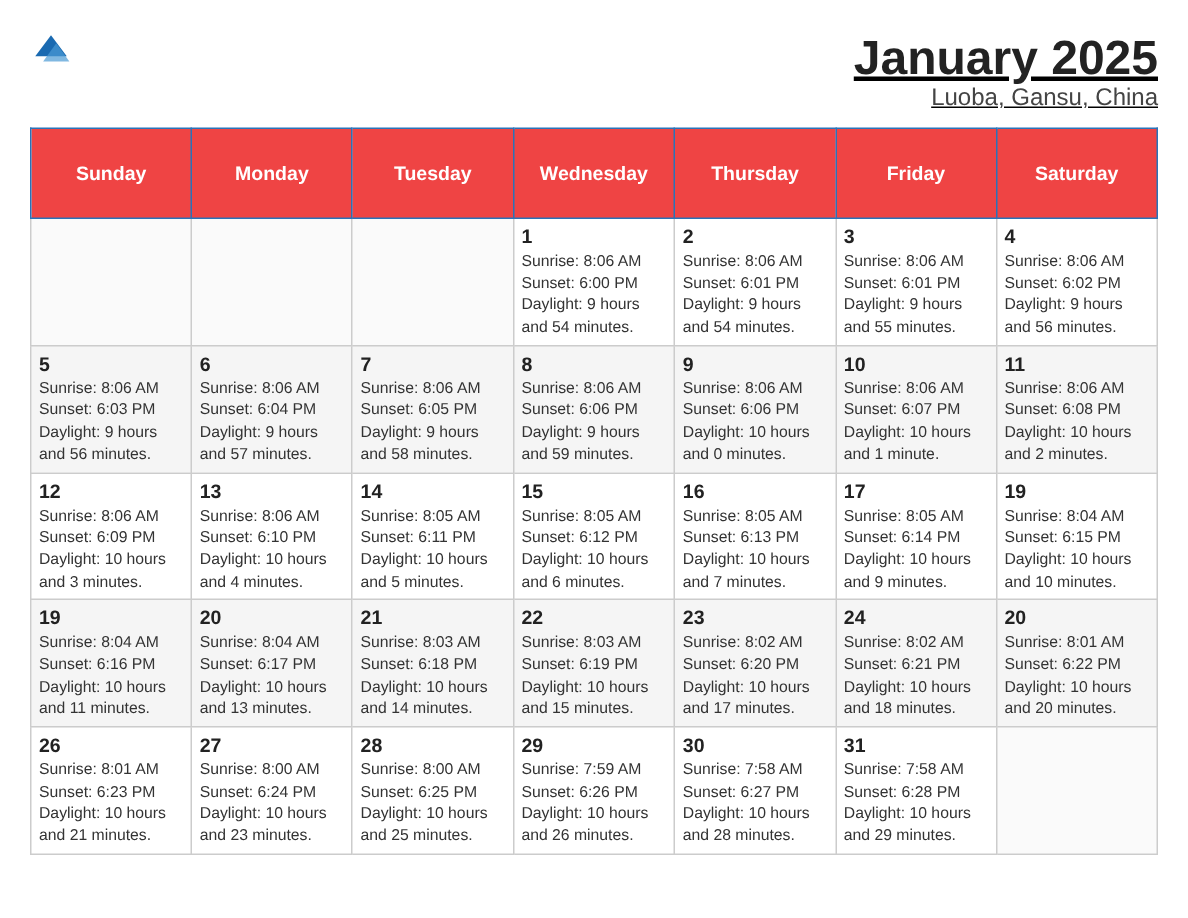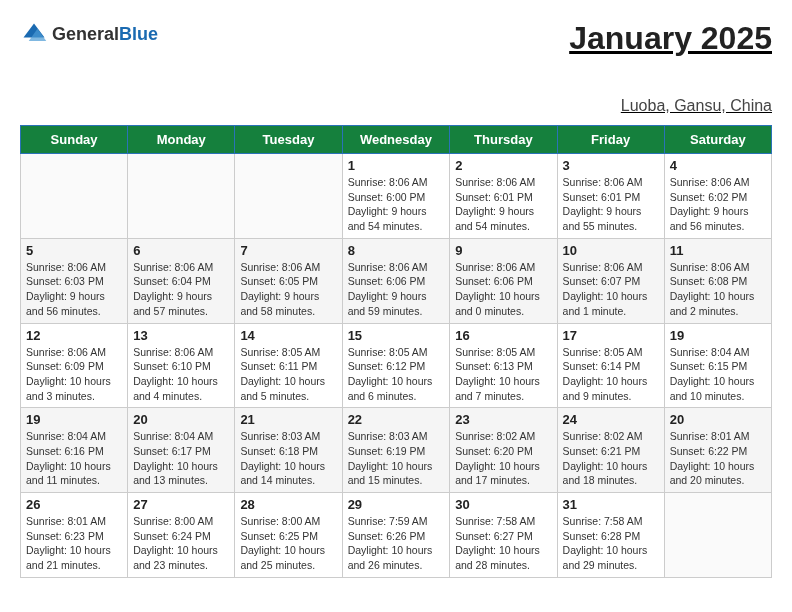--- a/index.html
+++ b/index.html
@@ -30,33 +30,32 @@
       text-decoration: underline;
     }
     .month-title {
       font-size: 32px;
       font-weight: bold;
       color: #222;
     }
     .location-title {
       font-size: 16px;
       color: #444;
-      margin-top: 40px;
     }
     .calendar {
       width: 100%;
       border-collapse: collapse;
       border: 1px solid #ccc;
     }
     .calendar th {
-      background-color: #15803d;
+      background-color: #ef4444;
       color: #fff;
       font-size: 13px;
       font-weight: bold;
-      padding: 6px 4px;
+      padding: 22px 4px;
       text-align: center;
       border: 1px solid #2a72b8;
     }
     .calendar td {
       vertical-align: top;
       border: 1px solid #ccc;
       padding: 4px 5px;
       width: 108px;
       min-height: 80px;
       background: #fff;
@@ -88,23 +87,20 @@
   </style>
 </head>
 <body>
 
 <div class="header">
   <div class="logo">
     <svg class="logo-icon" viewBox="0 0 32 32" xmlns="http://www.w3.org/2000/svg">
       <polygon points="16,4 28,20 4,20" fill="#1a6ab1"></polygon>
       <polygon points="20,10 30,24 10,24" fill="#4a9ad4" opacity="0.7"></polygon>
     </svg>
-    <div>
-      <span style="font-size:18px;font-weight:bold;color:#333;">General</span><span style="font-size:18px;font-weight:bold;color:#1a6ab1;">Blue</span>
-    </div>
   </div>
   <div class="title-block">
     <div class="month-title">January 2025</div>
     <div class="location-title">Luoba, Gansu, China</div>
   </div>
 </div>
 
 <table class="calendar">
   <thead>
     <tr>

